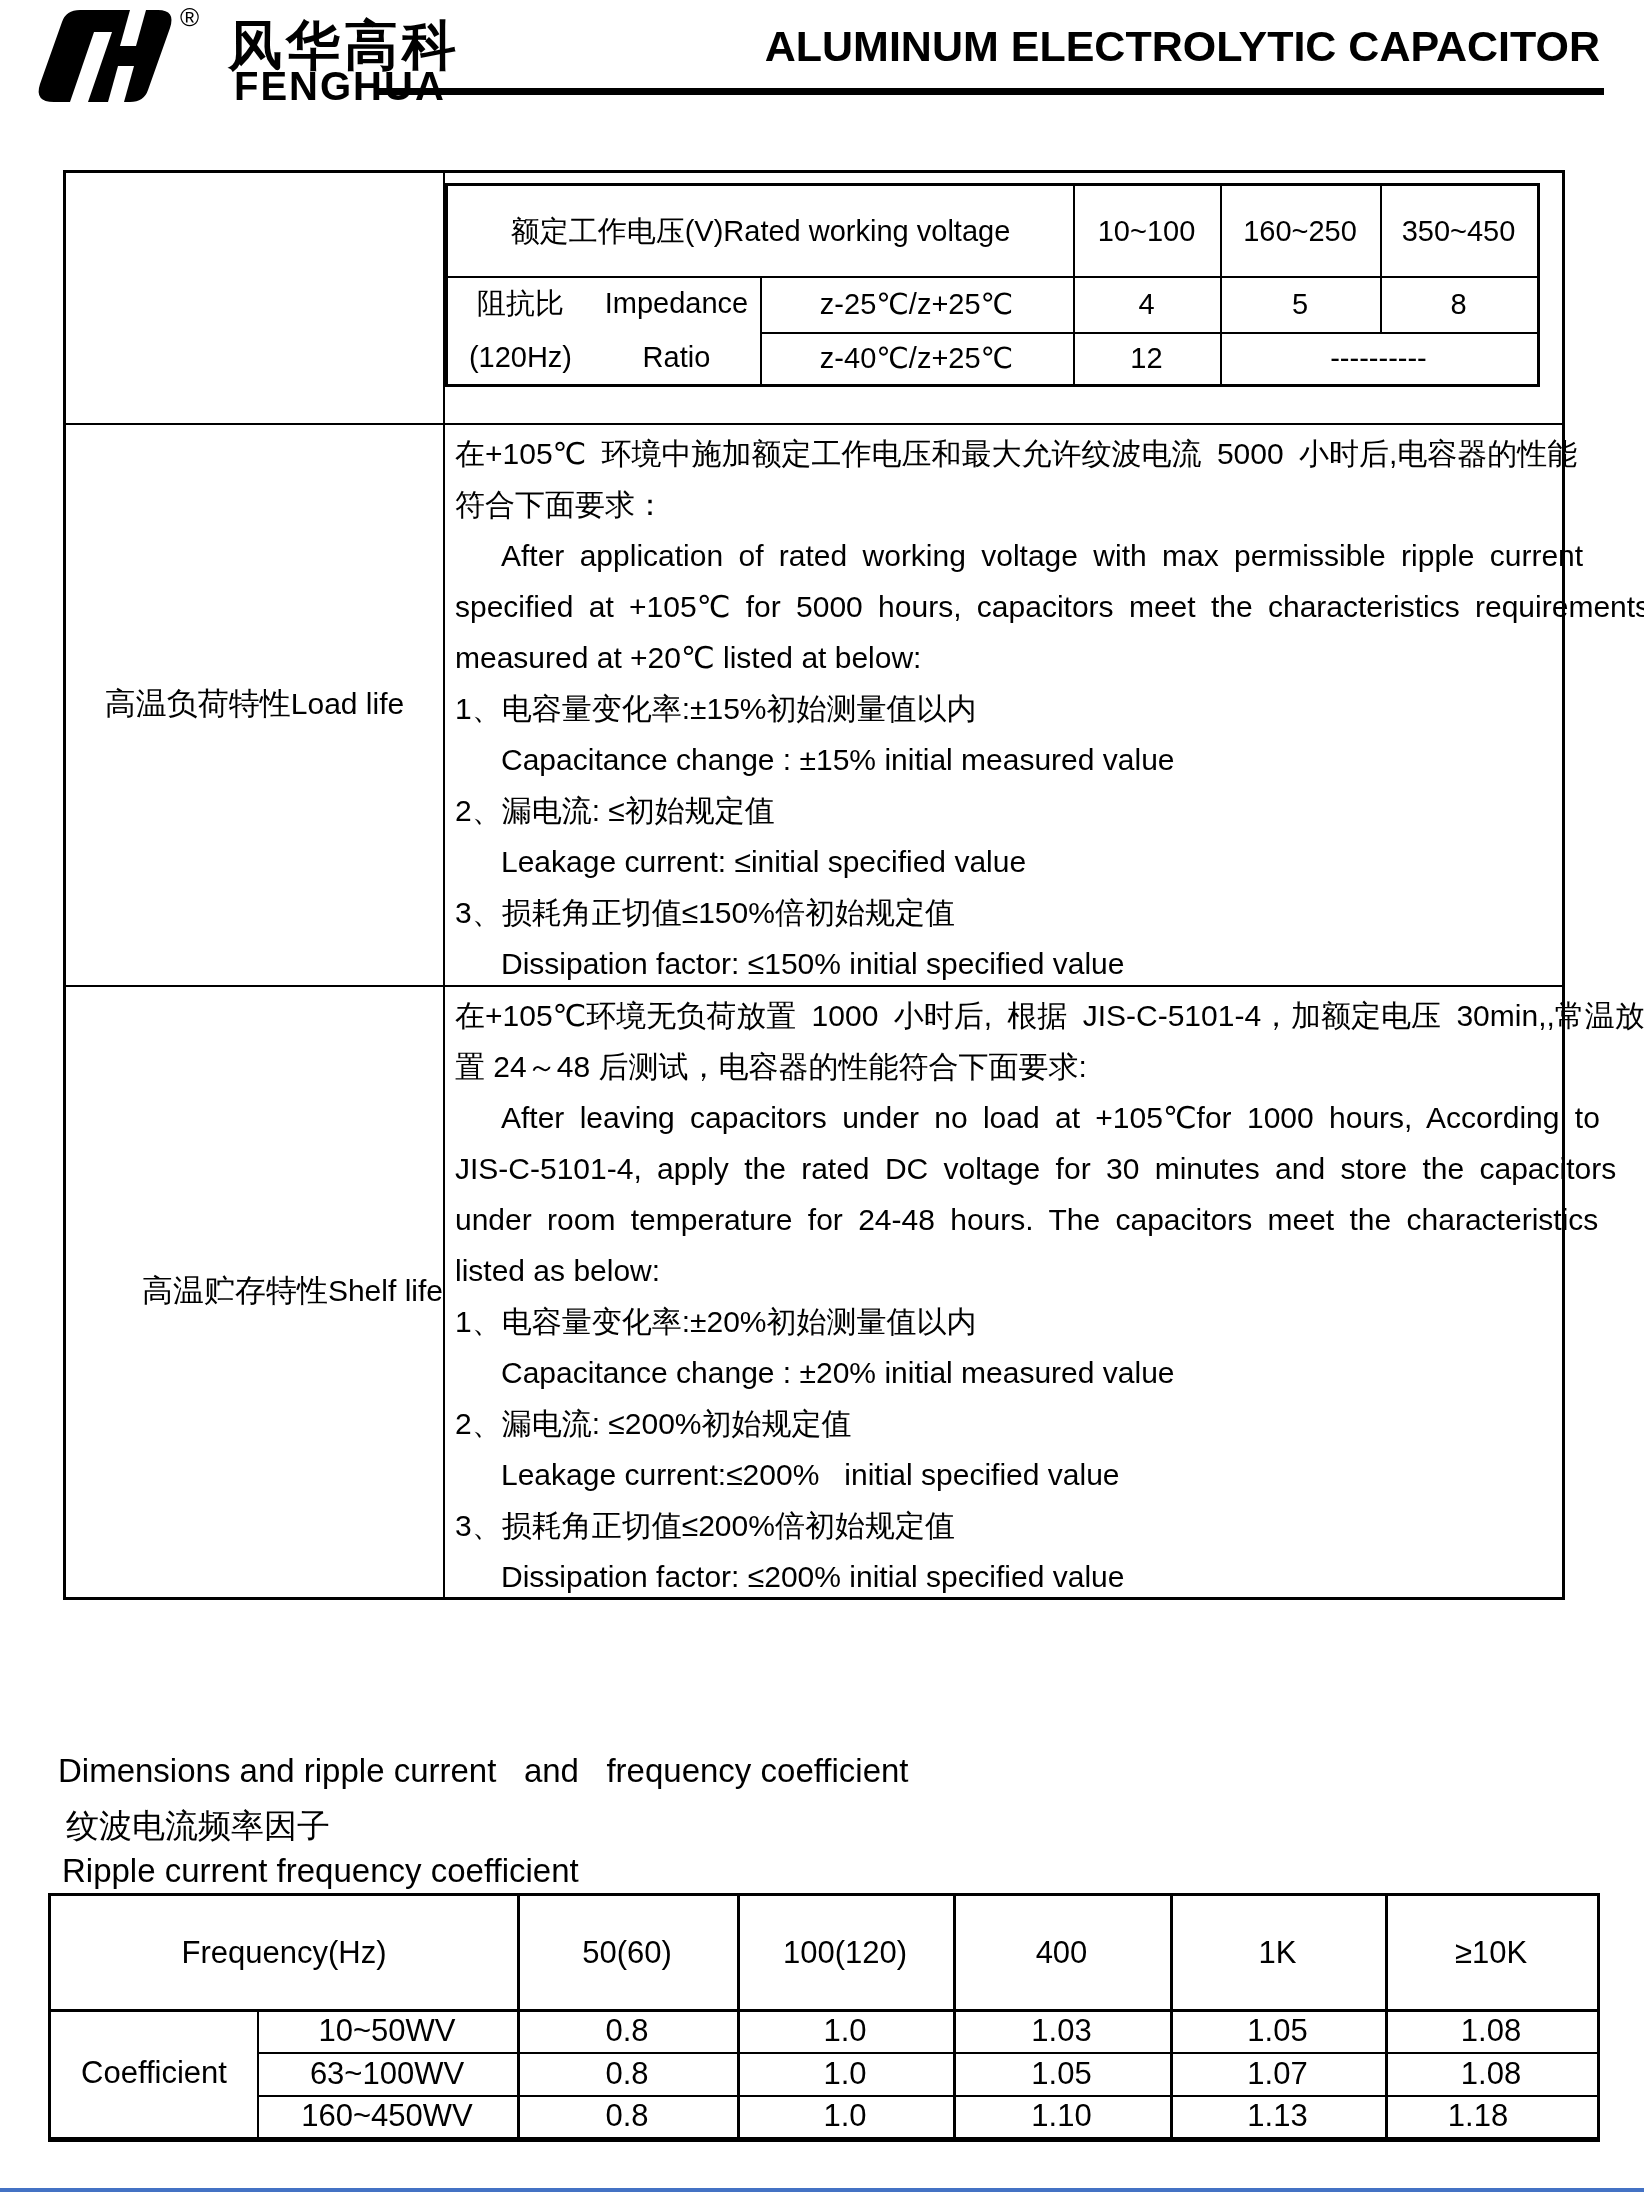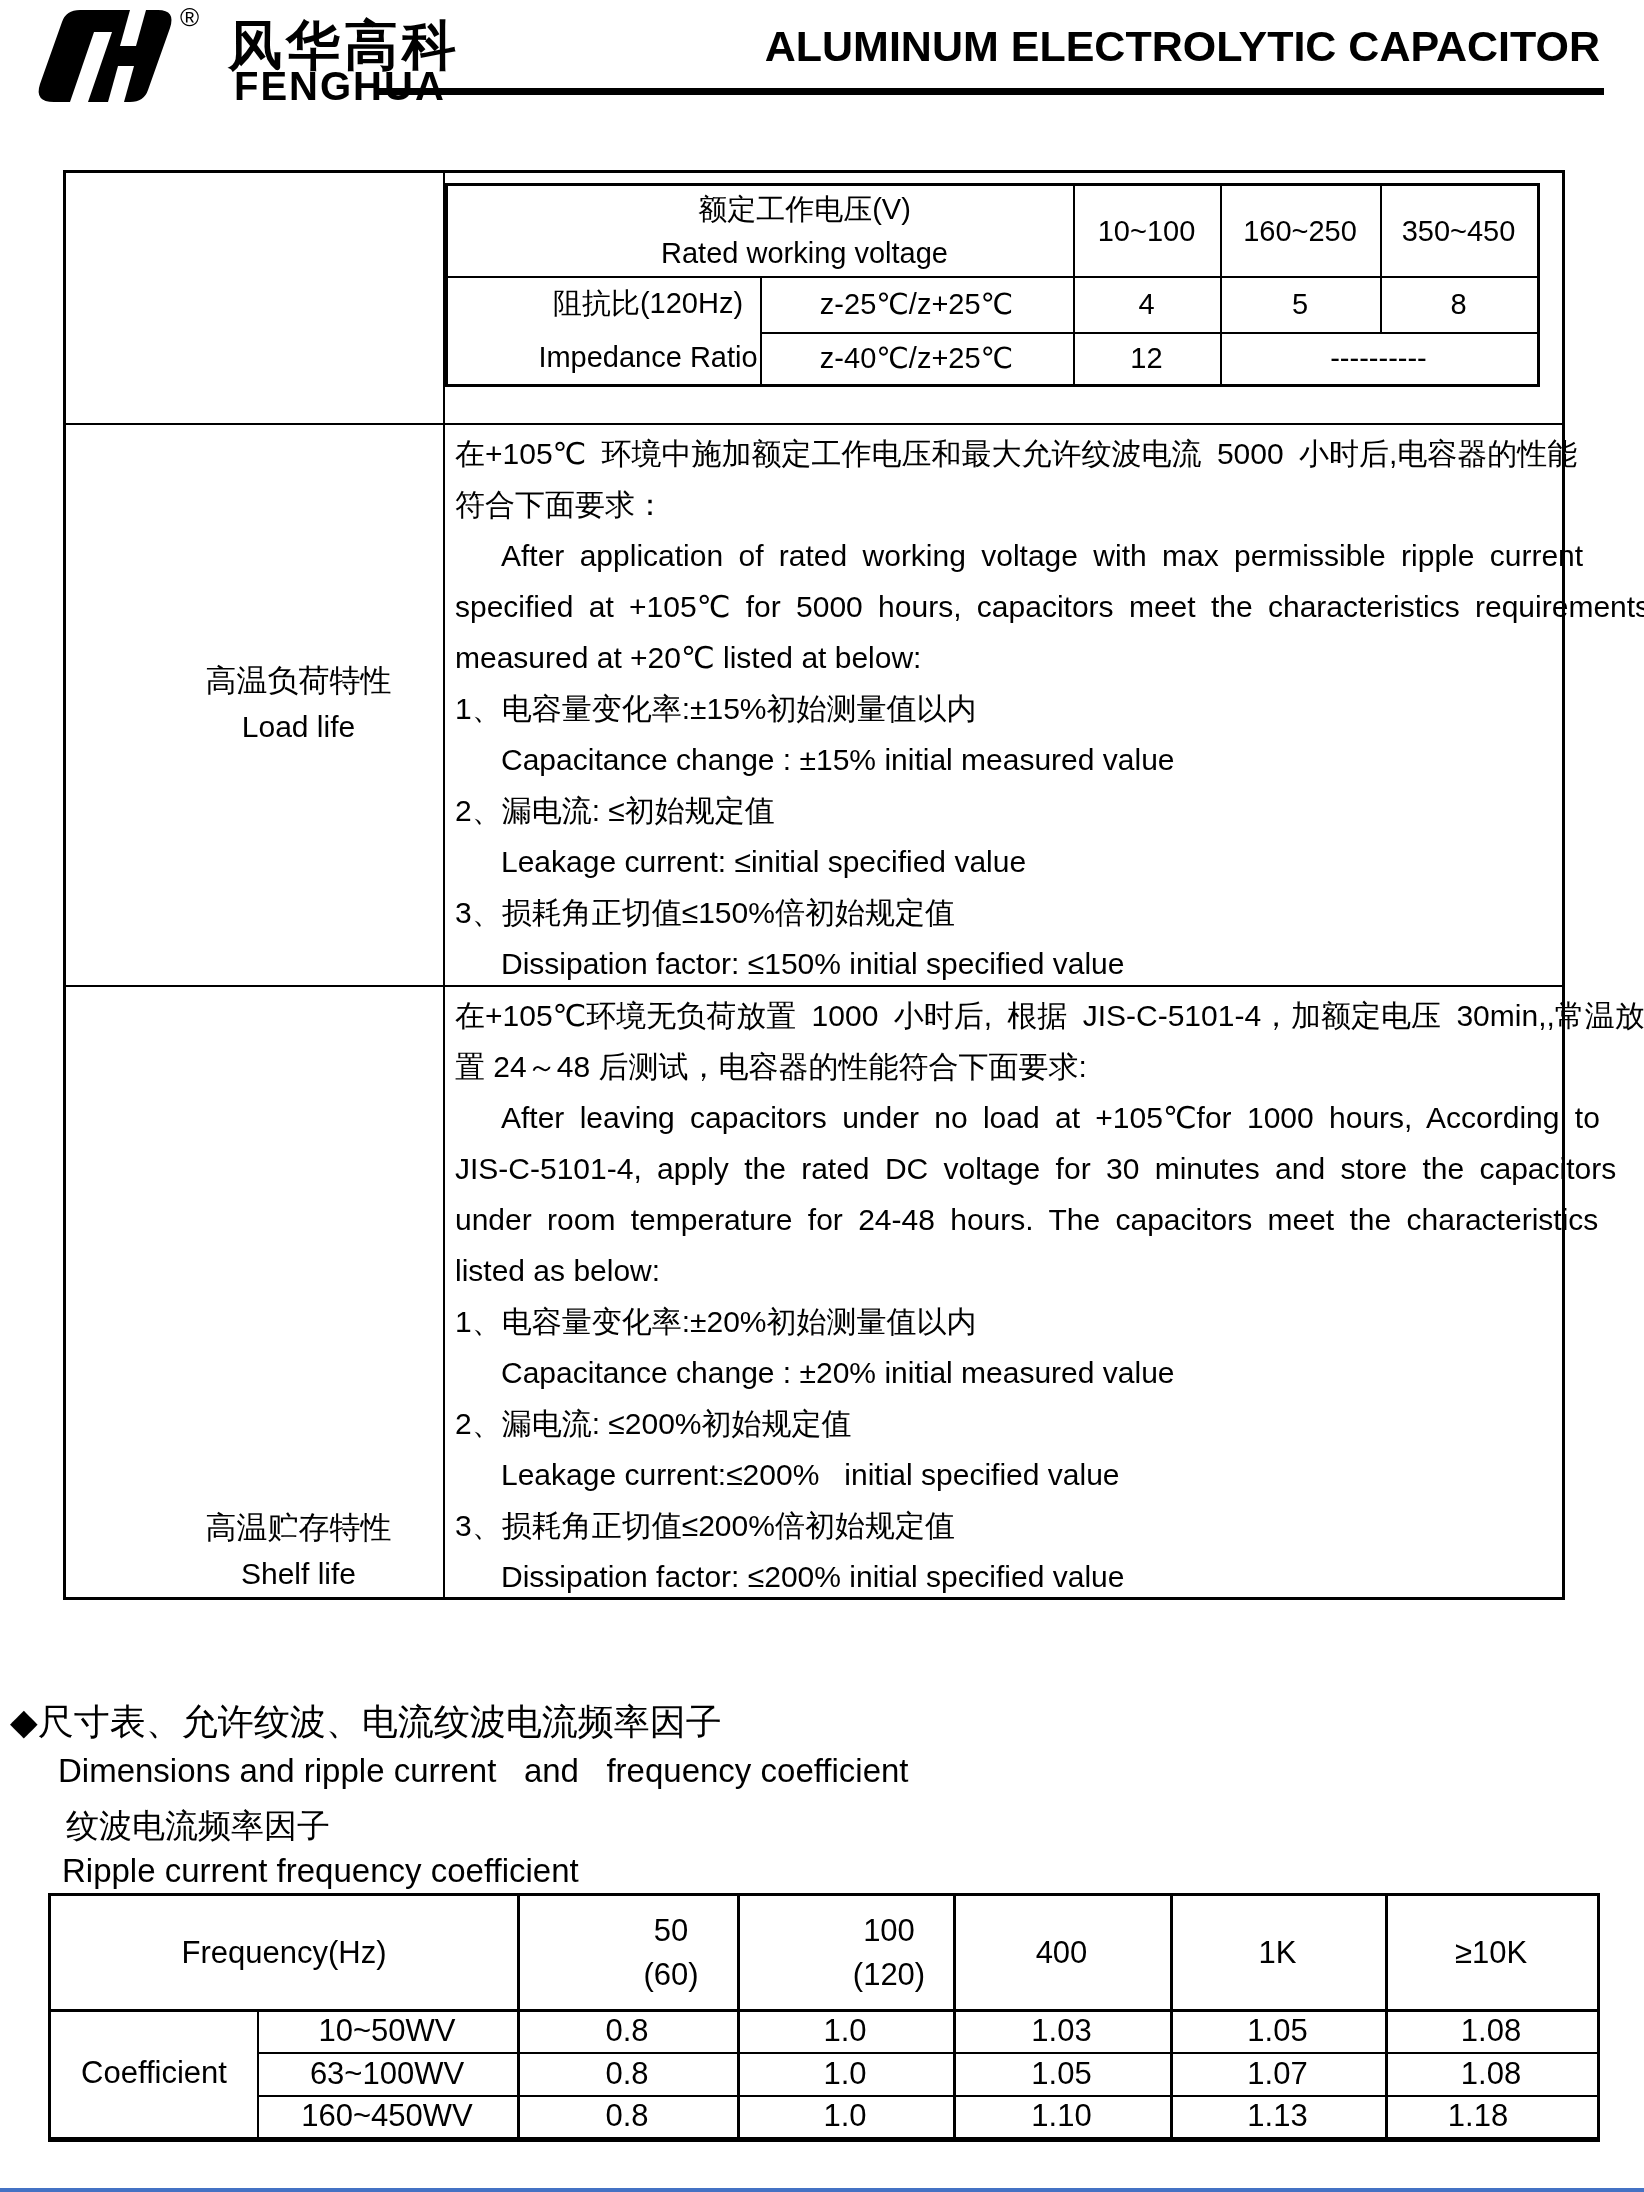--- a/index.html
+++ b/index.html
@@ -1,21 +1,21 @@
 <!DOCTYPE html>
 <html><head>
 <meta charset="utf-8">
 <style>
   html,body{margin:0;padding:0;background:#fff;}
   #page{position:relative;width:1644px;height:2192px;background:#fff;overflow:hidden;
         font-family:"Liberation Sans","DejaVu Sans",sans-serif;color:#000;}
   .abs{position:absolute;}
   .vline,.hline{position:absolute;background:#000;}
   .cell{position:absolute;display:flex;align-items:center;justify-content:center;text-align:center;}
-  .col{flex-direction:column;padding-left:44px;}
+  .col{flex-direction:row;}
   .tl{height:51px;line-height:51px;white-space:nowrap;font-size:30px;}
   .ind{padding-left:46px;}
   .jst{word-spacing:7px;}
   .lblcn{font-size:31px;line-height:46px;}
   .lblen{font-size:30px;line-height:46px;}
   .ntxt{font-size:29px;line-height:44px;}
   .ftxt{font-size:31px;line-height:44px;}
   #brand-cn{font-size:54px;font-weight:bold;letter-spacing:4px;}
   #brand-en{font-size:40px;font-weight:bold;letter-spacing:2px;}
   #doc-title{font-size:43px;font-weight:bold;text-align:right;width:900px;}
@@ -107,21 +107,20 @@
       <div class="tl">listed as below:</div>
       <div class="tl">1、电容量变化率:±20%初始测量值以内</div>
       <div class="tl ind">Capacitance change : ±20% initial measured value</div>
       <div class="tl">2、漏电流: ≤200%初始规定值</div>
       <div class="tl ind">Leakage current:≤200%&nbsp;&nbsp; initial specified value</div>
       <div class="tl">3、损耗角正切值≤200%倍初始规定值</div>
       <div class="tl ind">Dissipation factor: ≤200% initial specified value</div>
     </div>
   </div>
 
-  <div class="abs" id="sec-cn" style="left:10px;top:1698px;">◆尺寸表、允许纹波、电流纹波电流频率因子</div>
   <div class="abs sec-sub" style="left:58px;top:1752px;">Dimensions and ripple current&nbsp;&nbsp; and &nbsp;&nbsp;frequency coefficient</div>
   <div class="abs sec-sub" style="left:66px;top:1804px;">纹波电流频率因子</div>
   <div class="abs sec-sub" style="left:62px;top:1852px;">Ripple current frequency coefficient</div>
 
   <div class="abs" style="left:48px;top:1893px;width:1546px;height:241px;border:3px solid #000;border-bottom-width:5px;">
     <div class="vline" style="left:206px;top:113px;width:2px;height:128px;"></div>
     <div class="vline" style="left:466px;top:0;width:3px;height:241px;"></div>
     <div class="vline" style="left:686px;top:0;width:3px;height:241px;"></div>
     <div class="vline" style="left:902px;top:0;width:3px;height:241px;"></div>
     <div class="vline" style="left:1119px;top:0;width:3px;height:241px;"></div>

